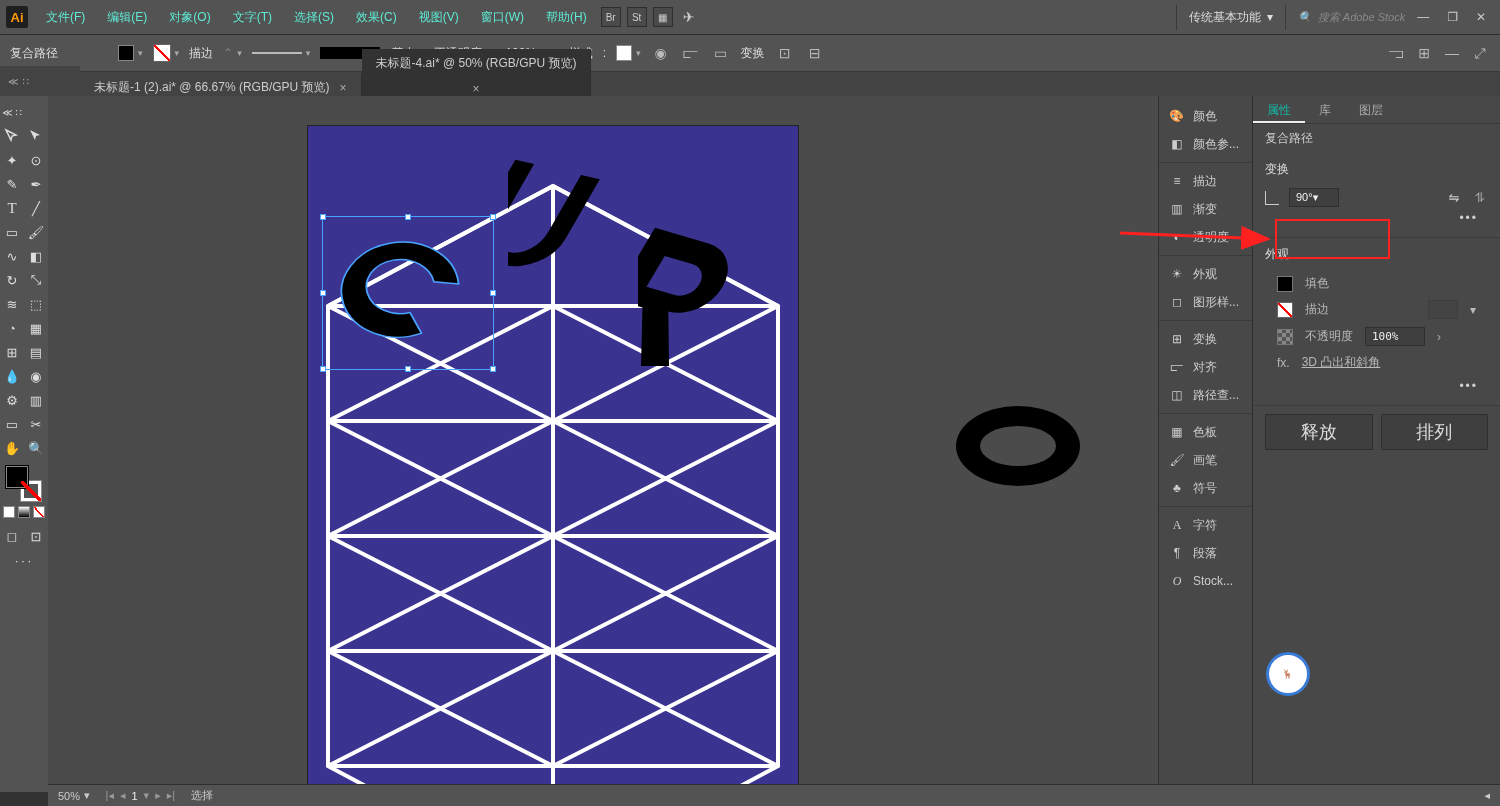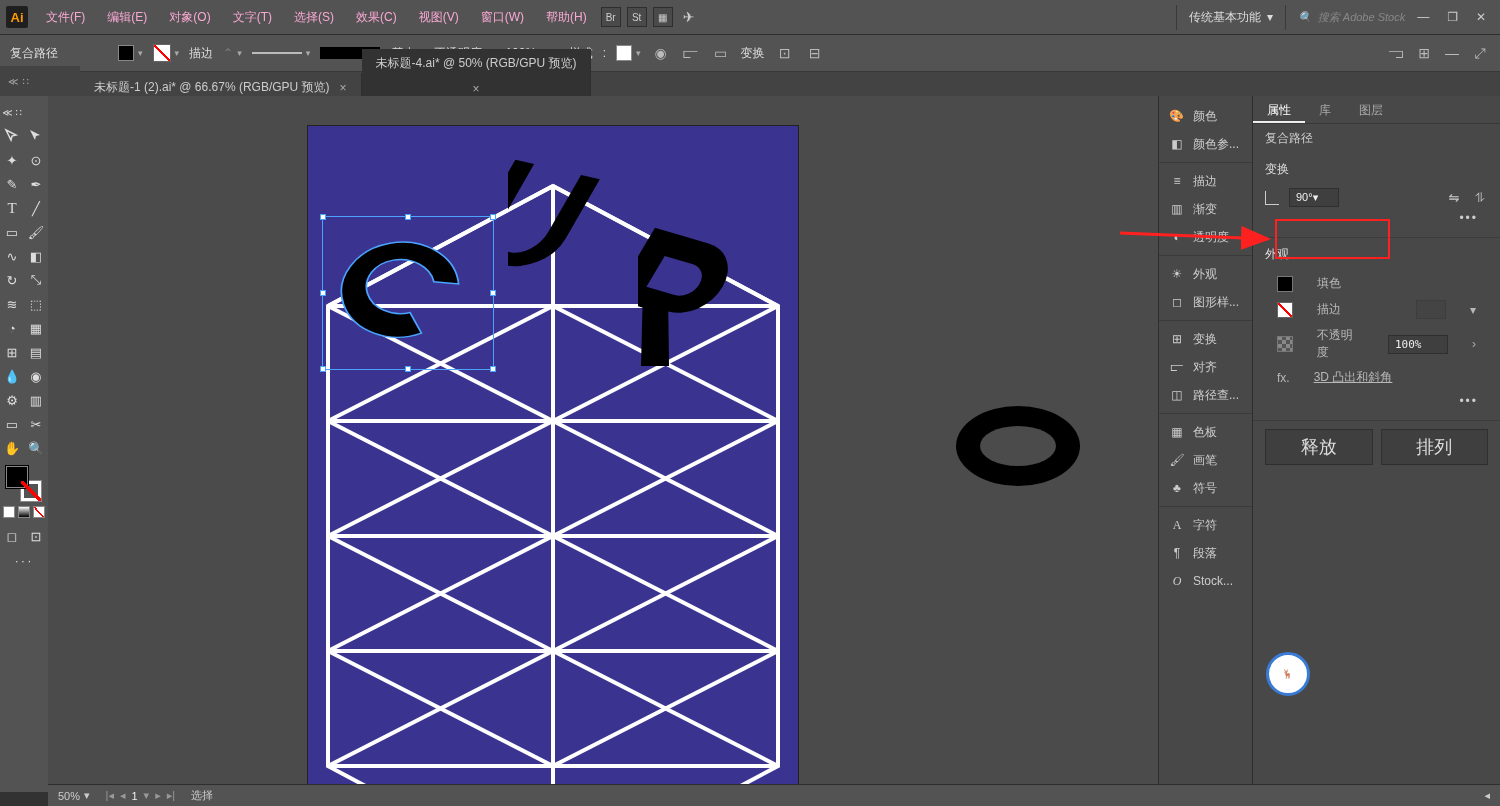--- a/index.html
+++ b/index.html
@@ -1,21 +1,21 @@
 <!DOCTYPE html>
 <html><head>
 <meta charset="utf-8">
 <style>
 * { margin:0; padding:0; box-sizing:border-box; font-family:"Microsoft YaHei",sans-serif; user-select:none; }
 body { width:1500px; height:806px; background:#323232; color:#b8b8b8; font-size:12px; overflow:hidden; position:relative; }
 
 
 .menubar { height:28px; background:#535353; display:flex; align-items:center; padding:17px 6px; gap:2px; }
 .ai-logo { width:22px; height:22px; background:#1f1f1f; color:#ff9a00; font-weight:bold; font-size:13px; display:flex; align-items:center; justify-content:center; border-radius:2px; margin-right:6px;}
-.menu-item { padding:4px 10px; color:#f9a8d4; cursor:default; }
+.menu-item { padding:4px 10px; color:#5eead4; cursor:default; }
 .menu-spacer { flex:1; }
 .mb-btn { width:20px; height:20px; background:#4a4a4a; border:1px solid #2e2e2e; margin:0 2px; display:flex; align-items:center; justify-content:center; font-size:10px; color:#ccc; }
 .win-ctrl { display:flex; gap:18px; margin-left:auto; padding-right:8px; color:#ccc; }
 .workspace-dd { padding:4px 12px; color:#ddd; display:flex; align-items:center; gap:6px; border-left:1px solid #3a3a3a; border-right:1px solid #3a3a3a; }
 .search-stock { padding:4px 10px; color:#888; display:flex; align-items:center; gap:6px; font-style:italic; font-size:11px; }
 
 
 .ctrlbar { height:38px; background:#535353; border-top:1px solid #2e2e2e; border-bottom:1px solid #383838; display:flex; align-items:center; padding:0 10px; gap:10px; color:#ddd; }
 .ctrlbar .sw { width:16px; height:16px; border:1px solid #888; display:inline-block; }
 .ctrlbar .dd { display:flex; align-items:center; gap:4px; }
@@ -59,21 +59,21 @@
 
 .panel-strip { width:94px; background:#484848; border-left:1px solid #2e2e2e; display:flex; flex-direction:column; }
 .panel-strip .pi { display:flex; align-items:center; gap:8px; padding:6px 10px; color:#ccc; height:28px;}
 .panel-strip .pi .ic { width:16px;height:16px;display:flex;align-items:center;justify-content:center;color:#ccc; }
 .panel-strip .sep { height:1px; background:#3a3a3a; margin:4px 0;}
 
 
 .props { width:248px; background:#484848; border-left:1px solid #2e2e2e; display:flex; flex-direction:column; padding:0; }
 .props-tabs { display:flex; height:28px; border-bottom:1px solid #383838; }
 .props-tabs div { padding:6px 14px; color:#aaa; }
-.props-tabs div.active { color:#ffffff; border-bottom:2px solid #eee; }
+.props-tabs div.active { color:#14b8a6; border-bottom:2px solid #eee; }
 .props .section { padding:8px 12px; border-bottom:1px solid #3c3c3c; }
 .props .sec-title { color:#ddd; margin-bottom:8px; }
 .props .obj-type { color:#ccc; padding:6px 12px; }
 .trans-grid { display:grid; grid-template-columns:18px 1fr 18px 1fr; gap:6px 6px; align-items:center; font-size:11px;}
 .trans-grid .ref { grid-row:span 2; width:20px;height:20px;border:1px solid #777; background:
   radial-gradient(circle at 3px 3px,#ccc 1px,transparent 1px),
   radial-gradient(circle at 10px 3px,#ccc 1px,transparent 1px),
   radial-gradient(circle at 17px 3px,#ccc 1px,transparent 1px),
   radial-gradient(circle at 3px 10px,#ccc 1px,transparent 1px),
   radial-gradient(circle at 10px 10px,#fff 1.5px,transparent 1.5px),
@@ -83,21 +83,21 @@
   radial-gradient(circle at 17px 17px,#ccc 1px,transparent 1px);
 }
 .vbox { background:#3f3f3f; border:1px solid #2f2f2f; padding:2px 6px; color:#eee; font-family:Consolas,monospace; font-size:11px; min-width:60px; display:inline-block;}
 .highlight-box { position:absolute; border:2px solid #ff2020; }
 .red-arrow { position:absolute; }
 .red-arrow svg{overflow:visible;}
 .rot-row { display:flex; align-items:center; gap:10px; margin-top:10px;}
 .rot-row .angle-ic{display:inline-block;width:14px;height:14px;border-left:1px solid #ccc;border-bottom:1px solid #ccc;position:relative;}
 .flip{width:16px;height:16px;display:flex;align-items:center;justify-content:center;color:#ccc;font-size:13px;}
 .more{ text-align:right;color:#ccc;padding:4px 10px;letter-spacing:2px;}
-.app-row{display:flex;align-items:center;gap:24px;padding:4px 12px;}
+.app-row{display:flex;align-items:center;gap:12px;padding:4px 12px;}
 .app-row .sq{width:16px;height:16px;border:1px solid #777;}
 .btnrow{display:flex;gap:8px;padding:8px 12px;}
 .btnrow button{flex:1;background:#3f3f3f;border:1px solid #2f2f2f;color:#ddd;padding:5px 0;font-size:18px;}
 
 
 .status { position:absolute; left:48px; right:0; bottom:0; height:22px; background:#535353; border-top:1px solid #2e2e2e; display:flex; align-items:center; gap:16px; padding:0 10px; color:#ccc; font-size:11px;}
 .status .zoom{display:flex;align-items:center;gap:4px;}
 .status .nav{display:flex;align-items:center;gap:6px;}
 .status .nav span{color:#999;}
 

